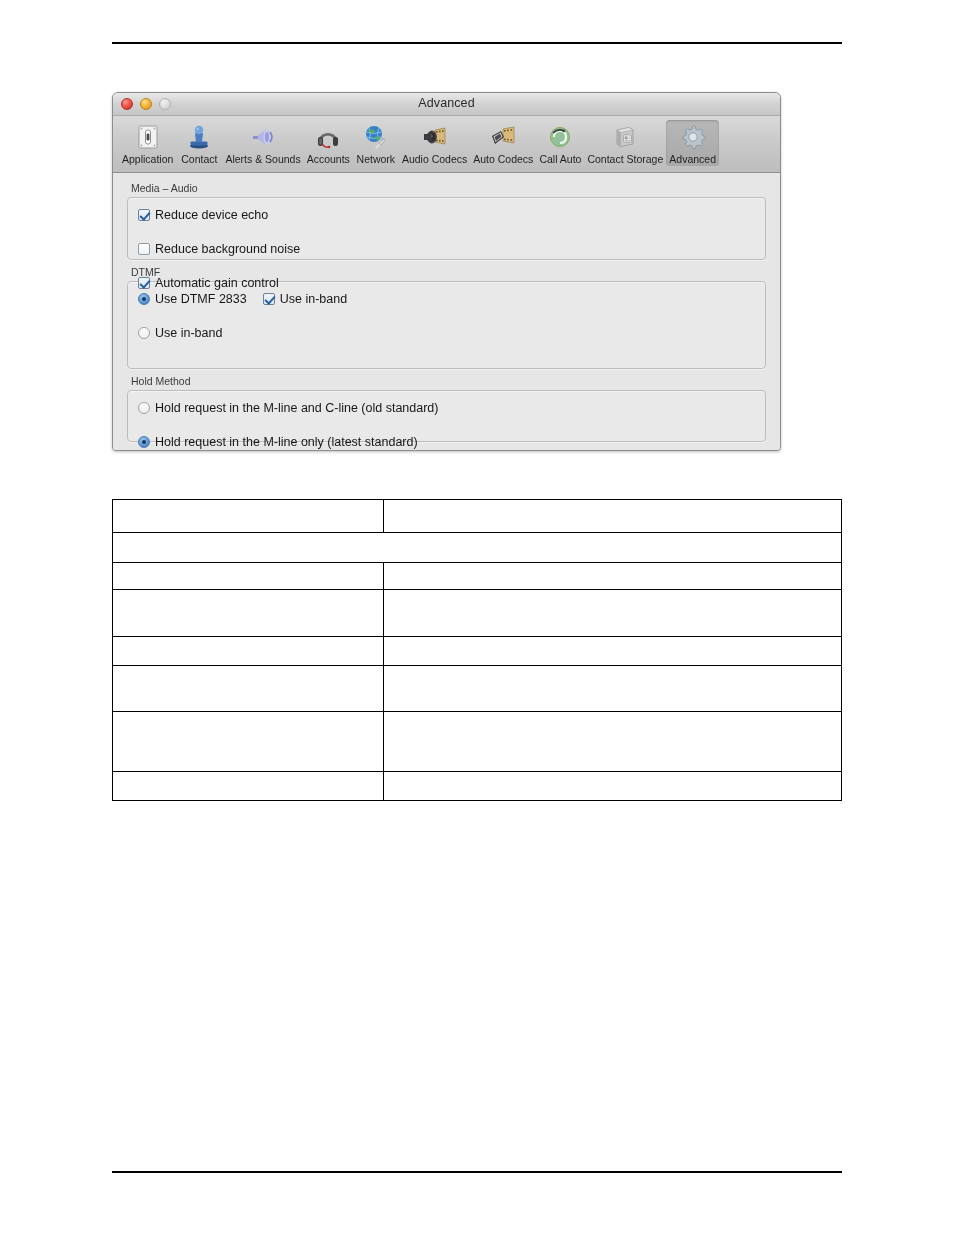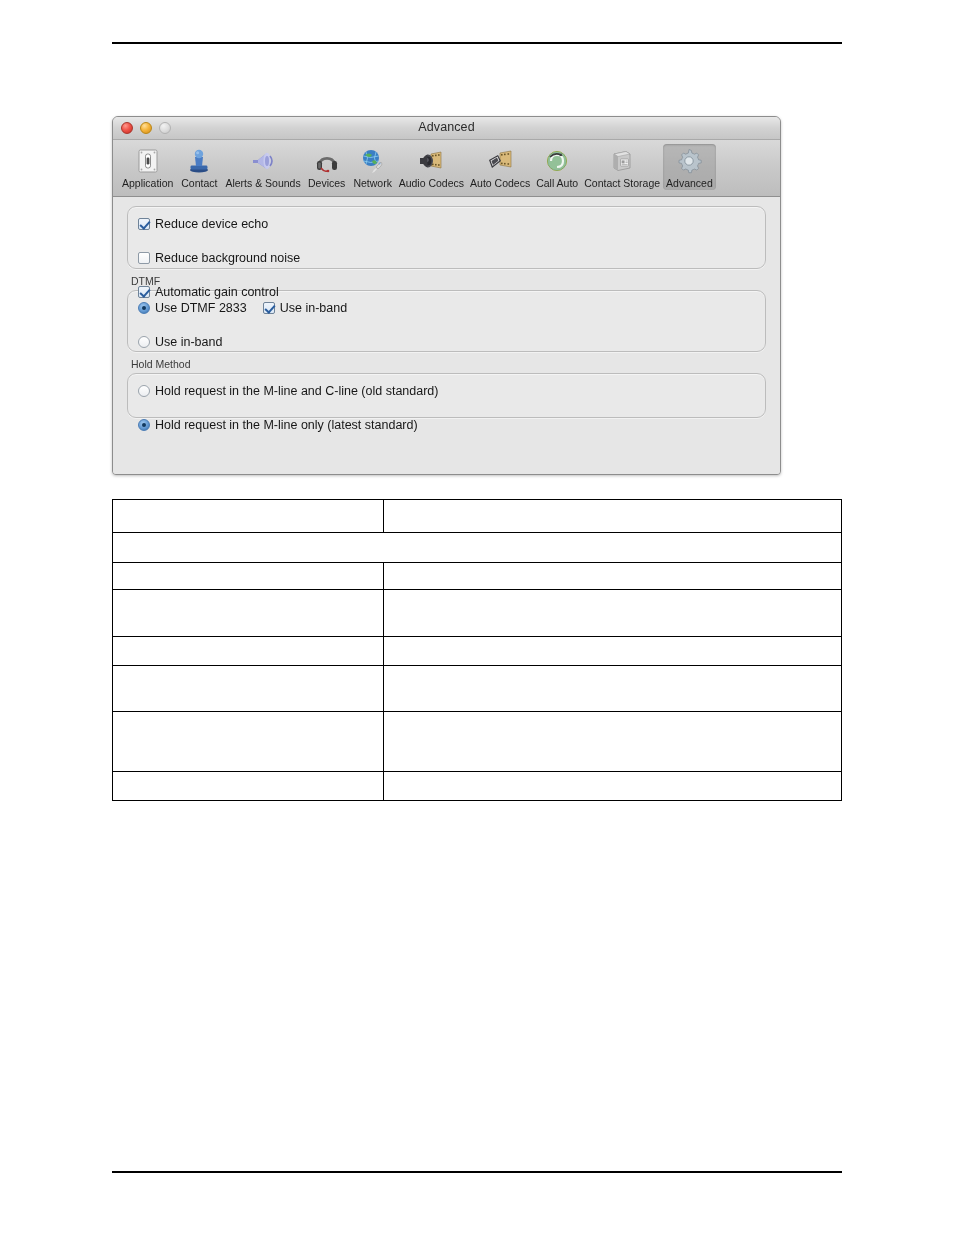--- a/index.html
+++ b/index.html
@@ -23,21 +23,21 @@
     height: 2px;
     background: #000000;
   }
   .page-rule.top { top: 42px; }
   .page-rule.bottom { top: 1171px; }
 
   
   .mac-window {
     position: absolute;
     left: 112px;
-    top: 116px;
+    top: 92px;
     width: 669px;
     height: 359px;
     border: 1px solid #8d8d8d;
     border-radius: 6px 6px 4px 4px;
     box-sizing: border-box;
     overflow: hidden;
     background: #e3e3e3;
     box-shadow: 0 1px 3px rgba(0,0,0,0.25);
   }
 
@@ -127,29 +127,29 @@
   }
 
   .group { margin-bottom: 6px; }
   .group-label {
     font-size: 10.5px;
     color: #3a3a3a;
     margin: 0 0 3px 4px;
   }
   .group-box {
     border: 1px solid #bcbcbc;
-    border-radius: 9px;
+    border-radius: 4px;
     background: #e9e9e9;
     box-shadow: inset 0 1px 0 #f4f4f4, 0 1px 0 #f2f2f2;
     padding: 8px 10px 8px 10px;
     box-sizing: border-box;
   }
   .group-box.audio { height: 63px; }
-  .group-box.dtmf { height: 62px; }
-  .group-box.hold { height: 45px; }
+  .group-box.dtmf { height: 88px; }
+  .group-box.hold { height: 52px; }
 
   .ctl-row {
     display: flex;
     align-items: center;
     height: 18px;
     margin-bottom: 0px;
   }
   .ctl-row + .ctl-row { margin-top: 16px; }
   .ctl {
     display: inline-flex;
@@ -290,21 +290,21 @@
       <div class="tb-icon">
         <svg width="28" height="28" viewBox="0 0 28 28">
           <path d="M6 17 A8.5 8.5 0 0 1 22 17" stroke="#6b6b6b" stroke-width="2.6" fill="none"></path>
           <rect x="4" y="14" width="5" height="9" rx="2.2" fill="#3d3d3d"></rect>
           <rect x="19" y="14" width="5" height="9" rx="2.2" fill="#3d3d3d"></rect>
           <rect x="5.2" y="15.4" width="2.6" height="6" rx="1.2" fill="#6a6a6a"></rect>
           <path d="M8 21 q3 4 6 3" stroke="#b03030" stroke-width="1.6" fill="none"></path>
           <circle cx="15" cy="24" r="1.3" fill="#b03030"></circle>
         </svg>
       </div>
-      <div class="tb-label">Devices</div>
+      <div class="tb-label">Accounts</div>
     </div>
 
     <div class="tb-item">
       <div class="tb-icon">
         <svg width="28" height="28" viewBox="0 0 28 28">
           <circle cx="12" cy="11" r="8" fill="#3b7fc4"></circle>
           <path d="M4.5 9 q7 3 15 0 M4.5 14 q7 3 15 0" stroke="#8fd0f0" stroke-width="1" fill="none" opacity="0.8"></path>
           <path d="M7 5 q3 6 0 12 M17 5 q-3 6 0 12" stroke="#8fd0f0" stroke-width="1" fill="none" opacity="0.8"></path>
           <path d="M6 8 q4 -3 7 0 q-2 4 -7 0 Z" fill="#58b05a"></path>
           <path d="M13 14 q4 -2 5 2 q-4 3 -5 -2 Z" fill="#58b05a"></path>
@@ -395,20 +395,21 @@
         </svg>
       </div>
       <div class="tb-label">Advanced</div>
     </div>
 
   </div>
 
   <div class="pane">
 
     <div class="group">
+      <div class="group-label">Media – Audio</div>
       <div class="group-box audio">
 
         <div class="ctl-row">
           <label class="ctl">
             <span class="cbx checked"></span>
             <span class="ctl-text">Reduce device echo</span>
           </label>
         </div>
 
         <div class="ctl-row">

